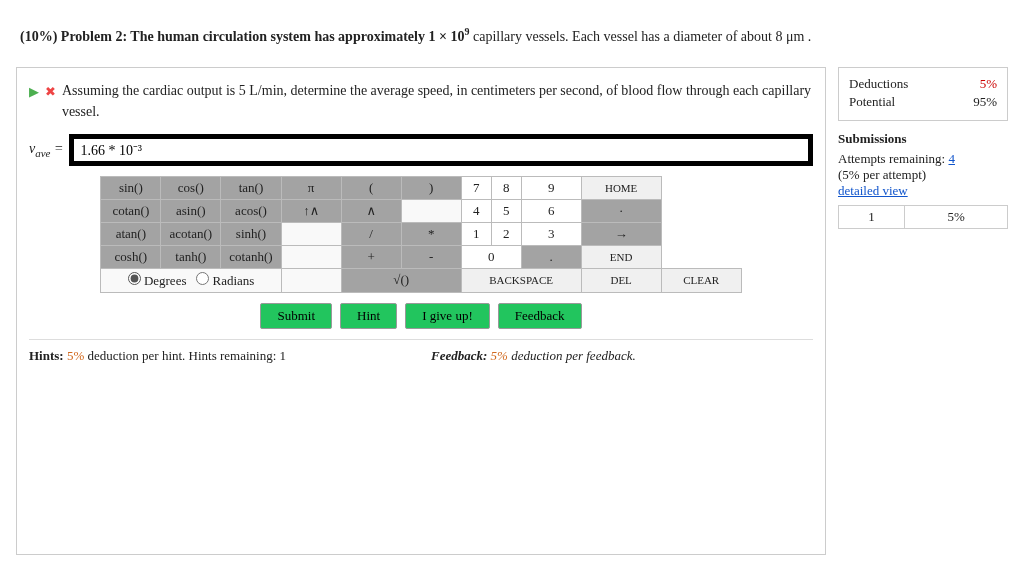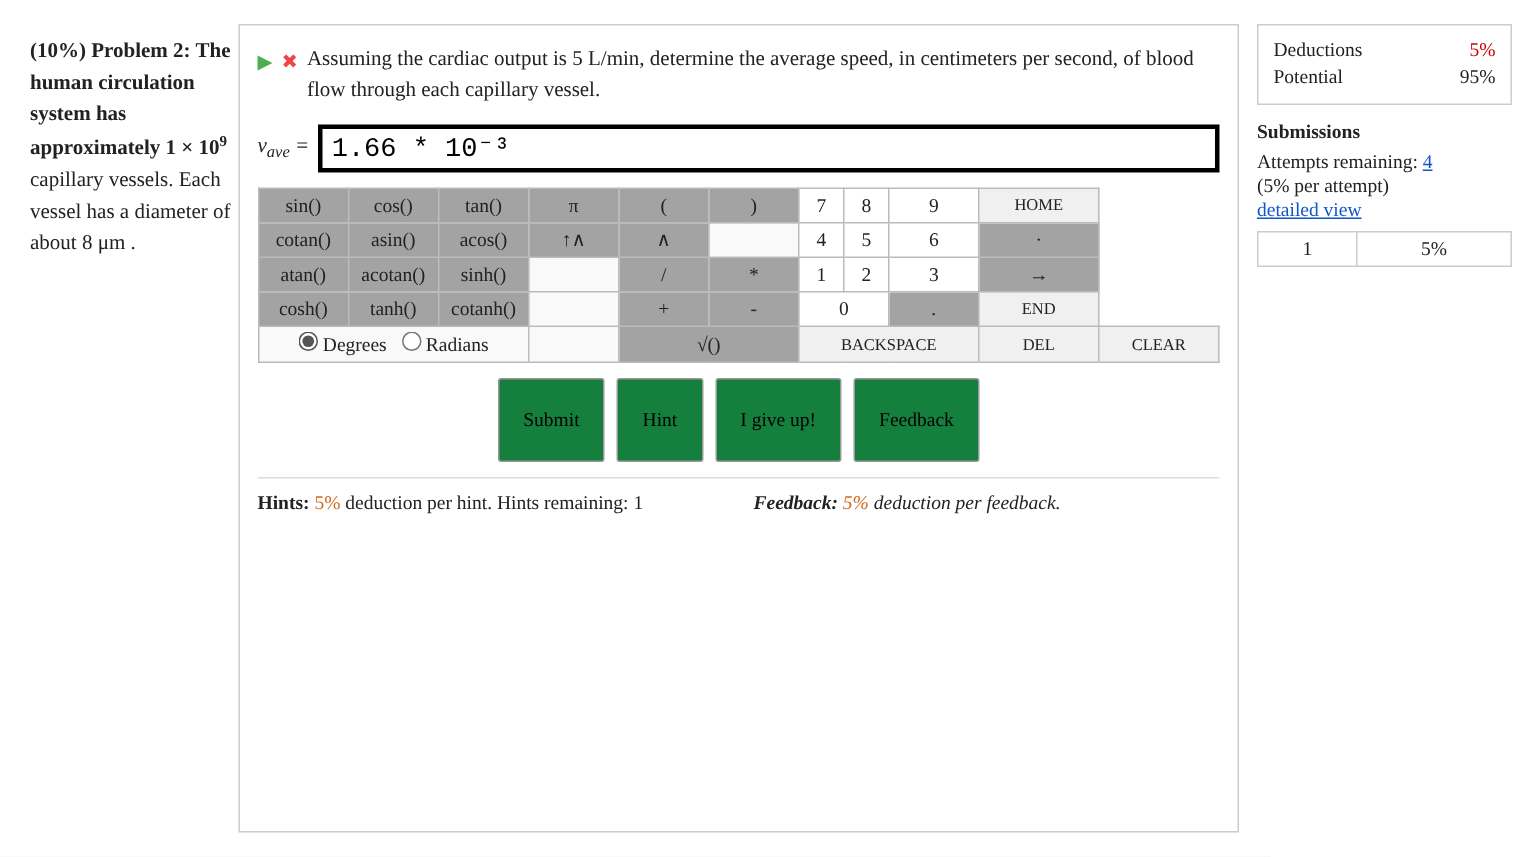--- a/index.html
+++ b/index.html
@@ -8,21 +8,21 @@
       font-size: 14px;
       background: #f0f0f0;
       color: #222;
     }
     .page-container {
       width: 1024px;
       min-height: 571px;
       background: #fff;
       padding: 16px;
       display: flex;
-      flex-direction: row;
+      flex-direction: column;
     }
     .problem-header {
       font-size: 14px;
       line-height: 1.5;
       margin-bottom: 12px;
       padding: 8px 4px;
     }
     .problem-header sup {
       font-size: 10px;
     }
@@ -68,24 +68,24 @@
       font-style: italic;
       font-size: 14px;
       white-space: nowrap;
     }
     .v-sub {
       font-size: 11px;
       vertical-align: sub;
     }
     .answer-input {
       flex: 1;
-      border: 3px solid #000000;
+      border: 5px solid #000000;
       padding: 3px 6px;
-      font-size: 18px;
-      font-family: Liberation Mono, monospace;
+      font-size: 14px;
+      font-family: Liberation Serif, serif;
       outline: none;
     }
     .calculator-area {
       display: flex;
       justify-content: center;
       margin-bottom: 10px;
     }
     .calc-table {
       border-collapse: collapse;
       font-size: 13px;
@@ -111,23 +111,23 @@
       text-transform: uppercase;
       background: #f0f0f0;
     }
     .buttons-row {
       display: flex;
       justify-content: center;
       gap: 8px;
       margin-bottom: 10px;
     }
     .btn {
-      padding: 19px 16px;
+      padding: 4px 16px;
       border: 1px solid #999;
-      background: #15803d;
+      background: #22c55e;
       cursor: pointer;
       font-size: 13px;
       font-family: Georgia, serif;
       border-radius: 2px;
     }
     .hints-row {
       display: flex;
       gap: 20px;
       font-size: 13px;
       border-top: 1px solid #ddd;

